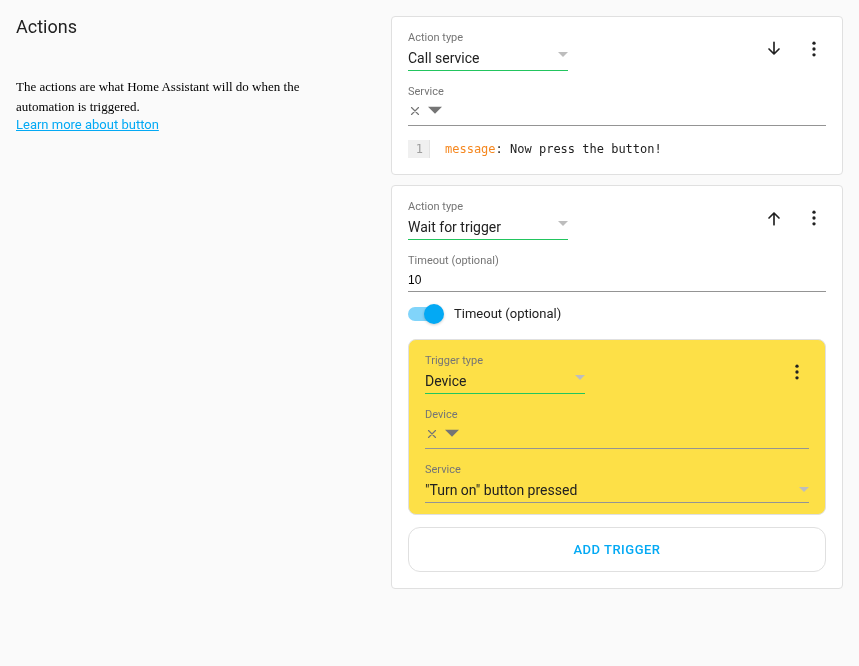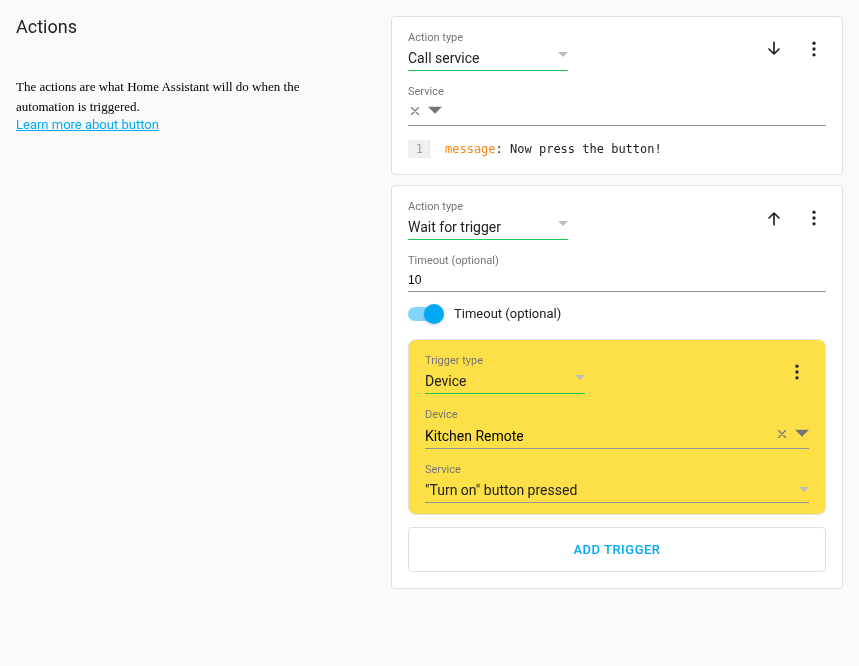--- a/index.html
+++ b/index.html
@@ -111,21 +111,21 @@
       background: #fde047;
       border: 1px solid #e0e0e0;
       border-radius: 8px;
       padding: 14px 16px 11px 16px;
       margin-bottom: 12px;
     }
     .add-trigger-btn {
       width: 100%;
       background: #fff;
       border: 1px solid #e0e0e0;
-      border-radius: 4px;
+      border-radius: 12px;
       padding: 14px;
       text-align: center;
       color: #03a9f4;
       font-size: 13px;
       font-weight: 500;
       letter-spacing: 0.5px;
       cursor: pointer;
     }
     .full-select {
       width: 100%;
@@ -269,21 +269,20 @@
                   <circle cx="12" cy="12" r="2" fill="currentColor"></circle>
                   <circle cx="12" cy="19" r="2" fill="currentColor"></circle>
                 </svg>
             </div>
           </div>
         </div>
 
         <div class="field-group">
           <span class="field-label">Device</span>
           <div class="combo-input">
-            <input type="text" value="Kitchen Remote" style="">
             <div class="combo-controls">
               <span class="clear">
                 <svg viewBox="0 0 24 24">
                     <path d="M6 6l12 12M18 6L6 18" stroke="currentColor" stroke-width="2" stroke-linecap="round"></path>
                   </svg>
               </span>
               <span>
                 <svg viewBox="0 0 10 6">
                     <path d="M0 0 L5 5 L10 0 Z" fill="currentColor"></path>
                   </svg>

